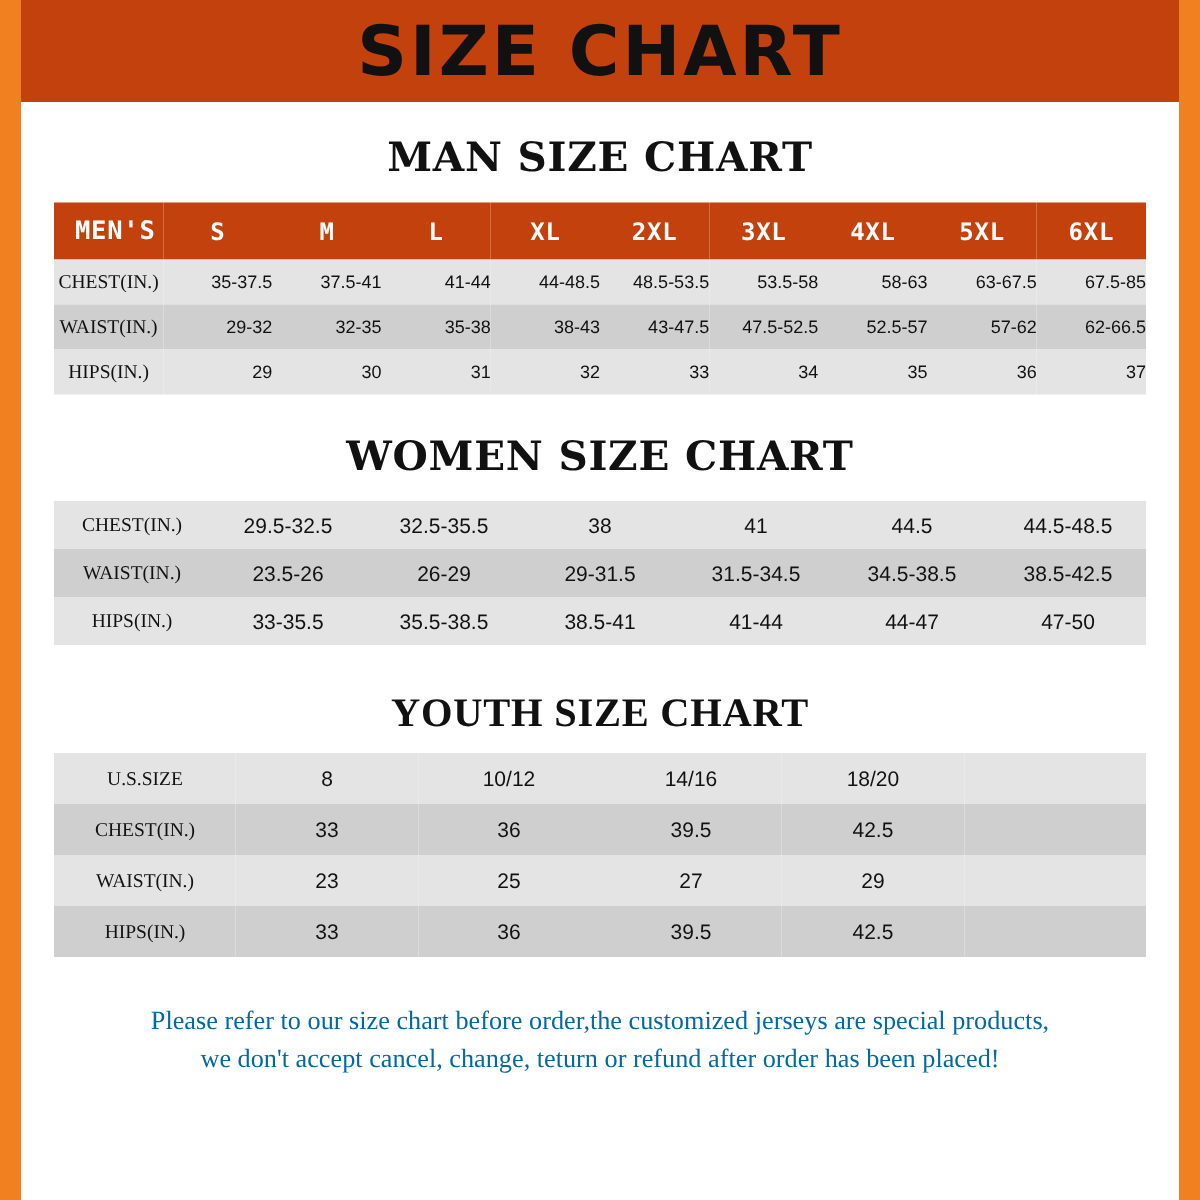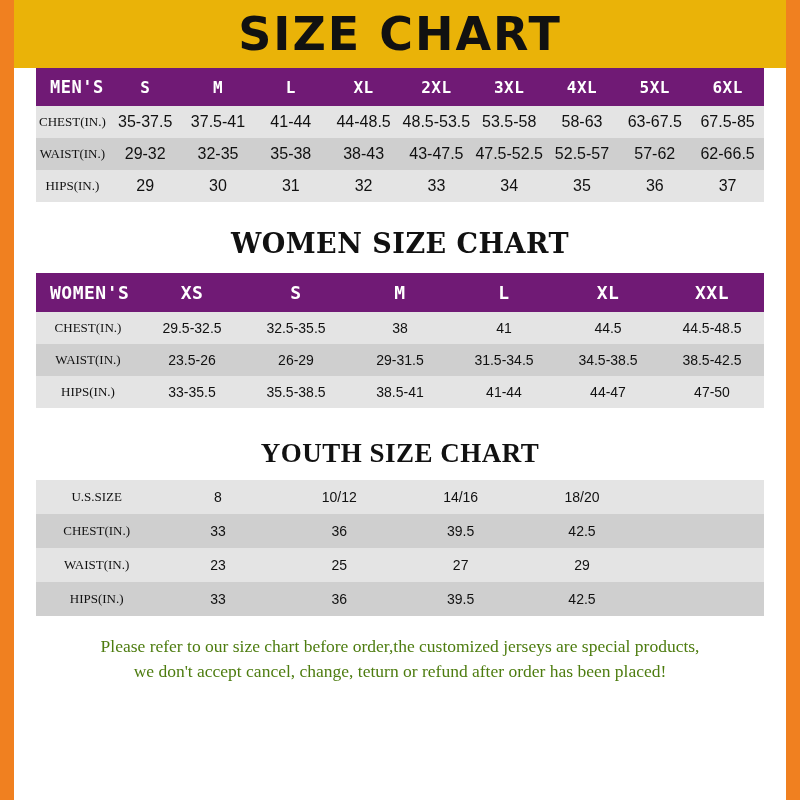--- a/index.html
+++ b/index.html
@@ -17,21 +17,21 @@
     position: relative;
     width: 800px;
     height: 800px;
     box-sizing: border-box;
     background: #fff;
     border-left: 14px solid #f08020;
     border-right: 14px solid #f08020;
   }
   .banner {
     height: 68px;
-    background: #eab308;
+    background: #c2410c;
     display: flex;
     align-items: center;
     justify-content: center;
   }
   .banner-title {
     font-family: "DejaVu Sans", sans-serif;
     font-weight: bold;
     font-size: 46px;
     letter-spacing: 2px;
     color: #111;
@@ -52,21 +52,21 @@
   .mst { margin: 22px 0 14px 0; }
   .wst { margin: 26px 0 14px 0; }
   .yst { margin: 30px 0 11px 0; font-family: Liberation Serif, serif; }
 
   table {
     width: 100%;
     border-collapse: collapse;
     table-layout: fixed;
   }
   table tr.head-row {
-    background: #701a75;
+    background: #c2410c;
     color: #ffffff;
   }
   table tr.head-row td {
     font-family: "DejaVu Sans Mono", monospace;
     font-weight: bold;
     font-size: 16px;
     padding: 9px 0;
     text-align: center;
     letter-spacing: 0.5px;
   }
@@ -84,50 +84,51 @@
   }
   table tr.body-row td.rowlabel {
     font-family: Liberation Serif, serif;
     font-size: 13px;
     letter-spacing: 0px;
     text-align: center;
   }
   tr.shade-light { background: #e4e4e4; }
   tr.shade-dark  { background: #cfcfcf; }
 
-  .men-table tr.body-row td { font-size: 16px; }
+  .men-table tr.body-row td { font-size: 12px; text-align: right; }
   .women-table tr.body-row td { font-size: 14px; padding: 8px 0; }
   .women-table tr.head-row td { font-size: 18px; }
   .women-table tr.head-row td.rowlabel { font-size: 18px; }
   .youth-table tr.body-row td { font-size: 14px; padding: 9px 0; }
   .youth-table tr.head-row td { font-size: 18px; }
   .youth-table tr.head-row td.rowlabel { font-size: 18px; }
 
   .footnote {
-    margin-top: 18px;
-    text-align: center;
-    color: #4d7c0f;
+    margin-top: 30px;
+    text-align: center;
+    color: #0369a1;
     font-family: "Liberation Serif", serif;
     font-size: 17.5px;
     line-height: 1.45;
     padding: 0 6px;
   }
   .footnote div { white-space: nowrap; }
 </style>
 </head>
 <body>
 
 <div class="page">
 
   <div class="banner">
     <div class="banner-title">SIZE CHART</div>
   </div>
 
   <div class="content">
 
+    <div class="section-title mst">MAN SIZE CHART</div>
 
     <table class="men-table">
       <tbody>
           <tr class="head-row">
         <td class="rowlabel">MEN'S</td>
         <td>S</td>
         <td>M</td>
         <td>L</td>
         <td>XL</td>
         <td>2XL</td>
@@ -172,29 +173,20 @@
         <td>36</td>
         <td>37</td>
       </tr>
     </tbody>
       </table>
 
     <div class="section-title wst">WOMEN SIZE CHART</div>
 
     <table class="women-table">
       <tbody>
-          <tr class="head-row">
-        <td class="rowlabel">WOMEN'S</td>
-        <td>XS</td>
-        <td>S</td>
-        <td>M</td>
-        <td>L</td>
-        <td>XL</td>
-        <td>XXL</td>
-      </tr>
       <tr class="body-row shade-light">
         <td class="rowlabel">CHEST(IN.)</td>
         <td>29.5-32.5</td>
         <td>32.5-35.5</td>
         <td>38</td>
         <td>41</td>
         <td>44.5</td>
         <td>44.5-48.5</td>
       </tr>
       <tr class="body-row shade-dark">

